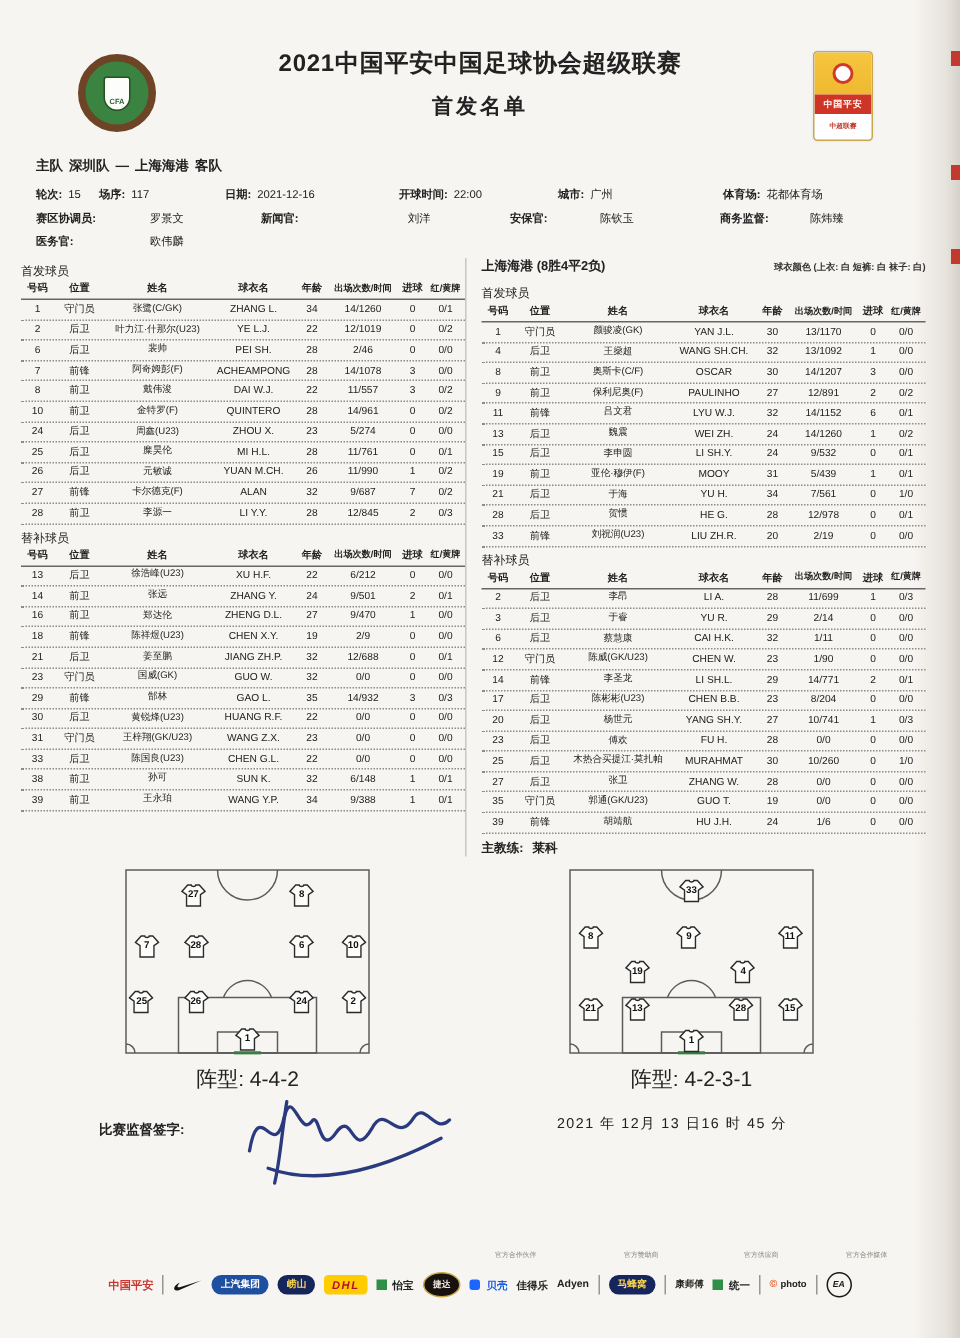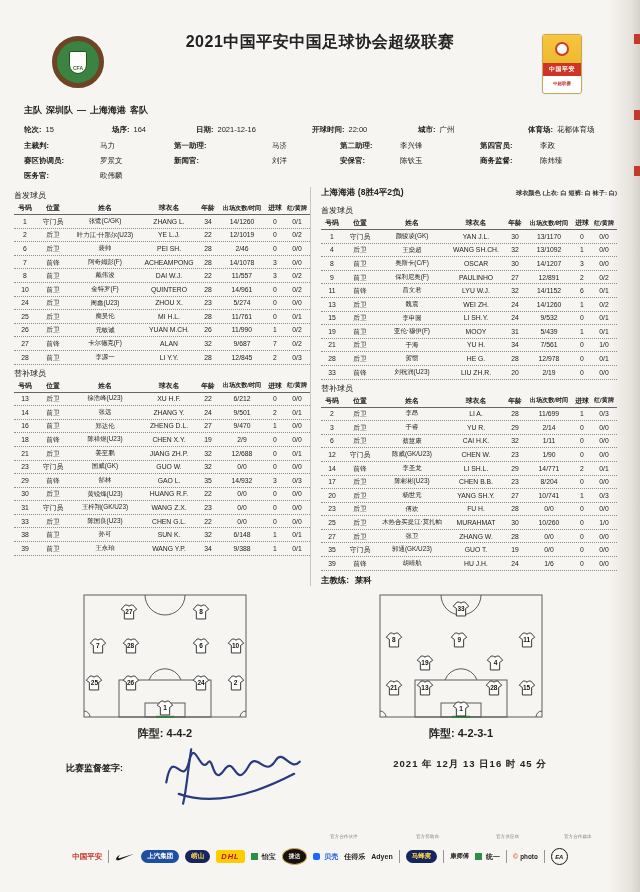--- a/index.html
+++ b/index.html
@@ -23,21 +23,21 @@
   .pa-band{height:13px;background:#cf3526;color:#fff;font-size:6px;font-weight:700;display:flex;align-items:center;justify-content:center;letter-spacing:.5px;}
   .pa-sub{height:15px;display:flex;align-items:center;justify-content:center;font-size:4.5px;color:#c0392b;font-weight:700;}
 
   
   .teams-line{padding:0 24px;font-size:9px;font-weight:700;}
   .teams-line span{margin-right:4px;}
   .info{padding:5px 24px 0 24px;}
   .kv-l{font-weight:700;}
   .pair{display:flex;gap:4px;align-items:baseline;font-size:7.5px;}
   .info-line{display:flex;height:16px;align-items:center;}
-  .info-line .pair:nth-child(1){width:88px}.info-line .pair:nth-child(2){width:84px}
+  .info-line .pair:nth-child(1){width:42px}.info-line .pair:nth-child(2){width:84px}
   .info-line .pair:nth-child(3){width:116px}.info-line .pair:nth-child(4){width:106px}
   .info-line .pair:nth-child(5){width:110px}.info-line .pair:nth-child(6){flex:1}
   .off-row{display:flex;height:15px;align-items:center;}
   .off-row .pair:nth-child(1){width:150px}.off-row .pair:nth-child(2){width:166px}
   .off-row .pair:nth-child(3){width:140px}.off-row .pair:nth-child(4){flex:1}
   .off-row .pair:nth-child(1) .kv-l{width:72px}.off-row .pair:nth-child(2) .kv-l{width:94px}
   .off-row .pair:nth-child(3) .kv-l{width:56px}.off-row .pair:nth-child(4) .kv-l{width:56px}
 
   
   .teams{display:flex;padding:4px 14px 0 14px;}
@@ -59,25 +59,25 @@
   .coach .cl{margin-right:6px;}
 
   
   .bottom{position:relative;height:238px;margin-top:4px;}
   .pitch{position:absolute;top:4px;width:164px;height:124px;}
   .pitch.pL{left:83px}.pitch.pR{left:379px}
   .pitch svg.lines{position:absolute;inset:0;width:100%;height:100%;}
   .jersey{position:absolute;width:17px;height:16px;transform:translate(-50%,-50%);}
   .jersey svg{position:absolute;inset:0;width:100%;height:100%;}
   .jn{position:absolute;left:0;right:0;top:4px;text-align:center;font-size:6.5px;font-weight:700;color:#111;}
-  .f-label{position:absolute;top:136px;width:164px;text-align:center;font-size:11px;font-weight:700;}
+  .f-label{position:absolute;top:136px;width:164px;text-align:center;font-size:14px;font-weight:400;}
   .f-label.fL{left:83px}.f-label.fR{left:379px}
   .sig-label{position:absolute;left:66px;top:172px;font-size:9px;font-weight:700;}
   .sig{position:absolute;left:152px;top:138px;width:160px;height:88px;transform:rotate(-2deg);}
-  .dt{position:absolute;left:370px;top:168px;width:200px;text-align:center;font-size:9.5px;font-weight:700;letter-spacing:1px;}
+  .dt{position:absolute;left:348px;top:168px;width:200px;text-align:center;font-size:9.5px;font-weight:400;letter-spacing:1px;}
 
   
   .foot{position:absolute;left:0;right:0;bottom:6px;height:52px;}
   .cats{position:relative;height:10px;}
   .cat{position:absolute;font-size:4.6px;color:#8a8680;white-space:nowrap;}
   .cat:nth-child(1){left:330px}.cat:nth-child(2){left:416px}.cat:nth-child(3){left:496px}.cat:nth-child(4){left:564px}
   .sps{display:flex;align-items:center;justify-content:center;gap:6px;margin-top:4px;padding:0 10px;}
   .sp{white-space:nowrap;display:inline-flex;align-items:center;gap:2px;}
   .sp-div{width:1px;height:13px;background:#9a968f;}
   .text-red{color:#c8372d;font-weight:700;font-size:7.5px;}
@@ -100,20 +100,21 @@
 <div class="page">
   <div class="red-mark m1"></div>
   <div class="red-mark m2"></div>
   <div class="red-mark m3"></div>
 
   <div class="hdr">
     <div class="cfa">
       <span class="shield">CFA</span>
     </div>
     <div class="title">2021中国平安中国足球协会超级联赛</div>
+    <div class="subtitle">首发名单</div>
     <div class="pa">
       <div class="pa-top">
           <span class="pa-mark"></span>
         </div>
       <div class="pa-band">中国平安</div>
       <div class="pa-sub">中超联赛</div>
     </div>
   </div>
 
   <div class="teams-line">
@@ -121,55 +122,37 @@
   </div>
 
   <div class="info">
     <div class="info-line">
         <span class="pair">
           <span class="kv-l">轮次:</span>
           <span class="kv-v">15</span>
         </span>
         <span class="pair">
           <span class="kv-l">场序:</span>
-          <span class="kv-v">164</span>
+          <span class="kv-v">117</span>
         </span>
         <span class="pair">
           <span class="kv-l">日期:</span>
           <span class="kv-v">2021-12-16</span>
         </span>
         <span class="pair">
           <span class="kv-l">开球时间:</span>
           <span class="kv-v">22:00</span>
         </span>
         <span class="pair">
           <span class="kv-l">城市:</span>
           <span class="kv-v">广州</span>
         </span>
         <span class="pair">
           <span class="kv-l">体育场:</span>
           <span class="kv-v">花都体育场</span>
-        </span>
-      </div>
-    <div class="off-row">
-        <span class="pair">
-          <span class="kv-l">主裁判:</span>
-          <span class="kv-v">马力</span>
-        </span>
-        <span class="pair">
-          <span class="kv-l">第一助理:</span>
-          <span class="kv-v">马济</span>
-        </span>
-        <span class="pair">
-          <span class="kv-l">第二助理:</span>
-          <span class="kv-v">李兴锋</span>
-        </span>
-        <span class="pair">
-          <span class="kv-l">第四官员:</span>
-          <span class="kv-v">李政</span>
         </span>
       </div>
     <div class="off-row">
         <span class="pair">
           <span class="kv-l">赛区协调员:</span>
           <span class="kv-v">罗景文</span>
         </span>
         <span class="pair">
           <span class="kv-l">新闻官:</span>
           <span class="kv-v">刘洋</span>

